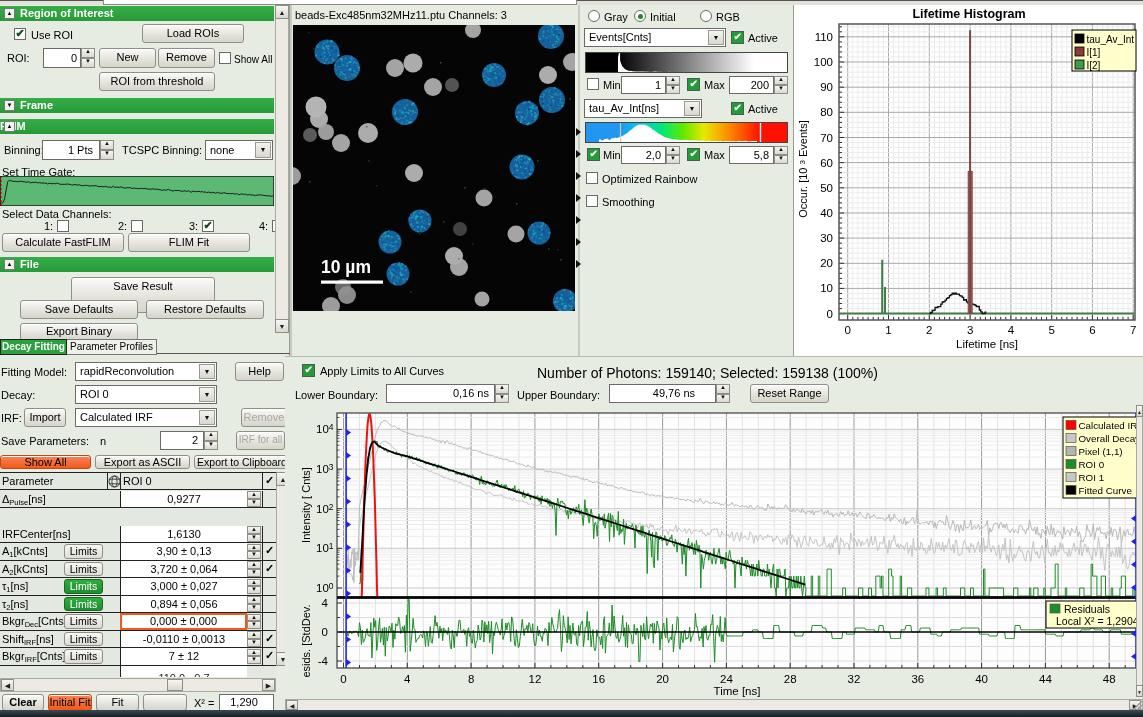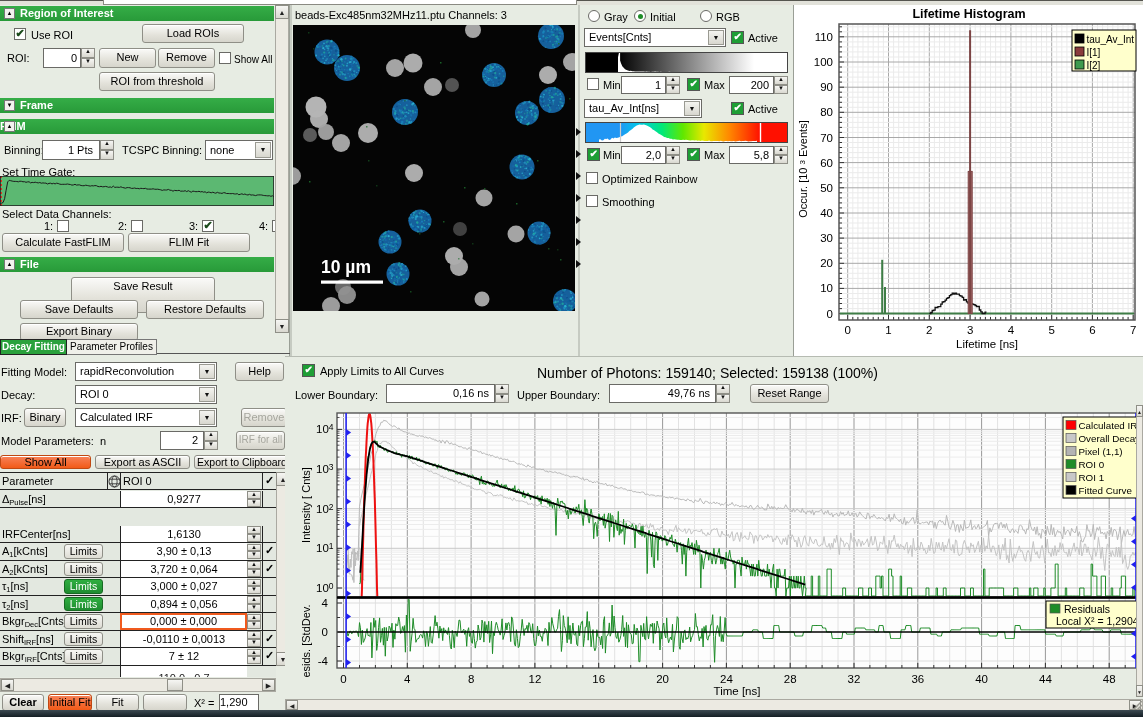--- a/index.html
+++ b/index.html
@@ -92,24 +92,24 @@
 <div class="sbtn" style="left:275px;top:319px;width:14px;height:14px;line-height:14px">▼</div>
 <div class="abs" style="left:0;top:339px;width:290px;height:15px;border-bottom:1px solid #555"></div>
 <div class="abs" style="left:0;top:339px;width:67px;height:16px;background:#2aa13c;border:1px solid #222;color:#fff;font-weight:bold;text-align:center;line-height:14px;font-size:10px;white-space:nowrap">Decay Fitting</div>
 <div class="abs" style="left:67px;top:339px;width:90px;height:16px;background:#f0f0ea;border:1px solid #777;border-left:none;text-align:center;line-height:14px;font-size:10px;white-space:nowrap">Parameter Profiles</div>
 <div class="lbl" style="left:1px;top:366px;font-size:11px;color:#000">Fitting Model:</div>
 <div class="dd" style="left:75px;top:362px;width:142px;height:19px;line-height:17px;padding-left:4px">rapidReconvolution<span class="ar"></span></div>
 <div class="btn " style="left:235px;top:362px;width:49px;height:19px;line-height:16px;">Help</div>
 <div class="lbl" style="left:1px;top:389px;font-size:11px;color:#000">Decay:</div>
 <div class="dd" style="left:75px;top:385px;width:142px;height:19px;line-height:17px;padding-left:4px">ROI 0<span class="ar"></span></div>
 <div class="lbl" style="left:1px;top:412px;font-size:11px;color:#000">IRF:</div>
-<div class="btn " style="left:24px;top:408px;width:42px;height:19px;line-height:16px;">Binary</div>
+<div class="btn " style="left:24px;top:408px;width:42px;height:19px;line-height:16px;">Import</div>
 <div class="dd" style="left:75px;top:408px;width:142px;height:19px;line-height:17px;padding-left:4px">Calculated IRF<span class="ar"></span></div>
 <div class="btn dis" style="left:241px;top:408px;width:46px;height:19px;line-height:16px;">Remove</div>
-<div class="lbl" style="left:1px;top:435px;font-size:11px;color:#000">Model Parameters:</div>
+<div class="lbl" style="left:1px;top:435px;font-size:11px;color:#000">Save Parameters:</div>
 <div class="lbl" style="left:100px;top:435px;font-size:11px;color:#000">n</div>
 <div class="fld" style="left:160px;top:431px;width:44px;height:19px;line-height:17px;text-align:right;padding-right:5px">2</div>
 <div class="spin" style="left:204px;top:431px;height:19px">
     <i class="up"></i>
     <i class="dn"></i>
   </div>
 <div class="btn dis" style="left:236px;top:431px;width:49px;height:19px;line-height:16px;font-size:10px;">IRF for all</div>
 <div class="btn orange" style="left:0px;top:455px;width:91px;height:14px;line-height:12px;font-size:11px;">Show All</div>
 <div class="btn " style="left:95px;top:455px;width:95px;height:14px;line-height:12px;font-size:11px;">Export as ASCII</div>
 <div class="btn " style="left:194px;top:455px;width:96px;height:14px;line-height:12px;font-size:10.5px;">Export to Clipboard</div>
@@ -238,21 +238,21 @@
 <div class="sbtn" style="left:276px;top:652px;width:14px;height:14px;line-height:14px">▼</div>
 <div class="scroll" style="left:0;top:678px;width:276px;height:14px"></div>
 <div class="sbtn" style="left:1px;top:679px;width:13px;height:12px;line-height:12px">◀</div>
 <div class="sbtn" style="left:262px;top:679px;width:13px;height:12px;line-height:12px">▶</div>
 <div class="sbtn" style="left:167px;top:679px;width:16px;height:12px"></div>
 <div class="btn " style="left:2px;top:694px;width:42px;height:17px;line-height:14px;font-weight:bold;">Clear</div>
 <div class="btn orange" style="left:48px;top:694px;width:44px;height:17px;line-height:14px;">Initial Fit</div>
 <div class="btn " style="left:96px;top:694px;width:43px;height:17px;line-height:14px;">Fit</div>
 <div class="btn " style="left:143px;top:694px;width:24px;height:17px;line-height:14px;padding-left:42px;">Fit All</div>
 <div class="lbl" style="left:194px;top:697px;font-size:11px;color:#000">X² =</div>
-<div class="fld" style="left:219px;top:694px;width:40px;height:17px;line-height:15px;text-align:left;padding-right:5px">1,290</div>
+<div class="fld" style="left:219px;top:694px;width:55px;height:17px;line-height:15px;text-align:center;padding-right:5px">1,290</div>
 <div class="lbl" style="left:295px;top:9px;font-size:11px;color:#000">beads-Exc485nm32MHz11.ptu Channels: 3</div>
 <svg width="282" height="286" style="position:absolute;left:293px;top:25px" viewBox="0 0 282 286">
 <defs>
 <filter id="bblur" x="-20%" y="-20%" width="140%" height="140%">
         <feGaussianBlur stdDeviation="0.45"></feGaussianBlur>
       </filter>
 <filter id="bblur2" x="-20%" y="-20%" width="140%" height="140%">
         <feGaussianBlur stdDeviation="0.45"></feGaussianBlur>
       </filter>
 </defs>
@@ -1789,21 +1789,21 @@
 <div class="cbg" style="left:302px;top:364px"></div>
 <div class="lbl" style="left:320px;top:365px;font-size:11px;color:#000">Apply Limits to All Curves</div>
 <div class="lbl" style="left:537px;top:365px;font-size:14px;color:#000">Number of Photons: 159140; Selected: 159138 (100%)</div>
 <div class="lbl" style="left:295px;top:389px;font-size:11px;color:#000">Lower Boundary:</div>
 <div class="fld" style="left:386px;top:384px;width:109px;height:19px;line-height:17px;text-align:right;padding-right:5px">0,16 ns</div>
 <div class="spin" style="left:495px;top:384px;height:19px">
     <i class="up"></i>
     <i class="dn"></i>
   </div>
 <div class="lbl" style="left:517px;top:389px;font-size:11px;color:#000">Upper Boundary:</div>
-<div class="fld" style="left:609px;top:384px;width:107px;height:19px;line-height:17px;text-align:right;padding-right:5px">49,76 ns</div>
+<div class="fld" style="left:609px;top:384px;width:107px;height:19px;line-height:17px;text-align:right;padding-right:20px">49,76 ns</div>
 <div class="spin" style="left:716px;top:384px;height:19px">
     <i class="up"></i>
     <i class="dn"></i>
   </div>
 <div class="btn " style="left:750px;top:384px;width:79px;height:19px;line-height:16px;">Reset Range</div>
 <div class="abs" style="left:573px;top:407px;width:10px;height:6px;background:radial-gradient(circle 1px at 2px 2px,#333 55%,transparent 60%),radial-gradient(circle 1px at 6px 2px,#333 55%,transparent 60%),radial-gradient(circle 1px at 4px 5px,#333 55%,transparent 60%)"></div>
 <svg width="858" height="294" style="position:absolute;left:285px;top:405px" viewBox="0 0 858 294" font-family="Liberation Sans, sans-serif">
 <rect x="52.0" y="8.0" width="800.0" height="184.0" fill="#fdfdfd"></rect>
 <rect x="52.0" y="193.0" width="800.0" height="70.0" fill="#fdfdfd"></rect>
 <line x1="58.5" y1="8.0" x2="58.5" y2="192.0" stroke="#999999" stroke-width="1"></line>

